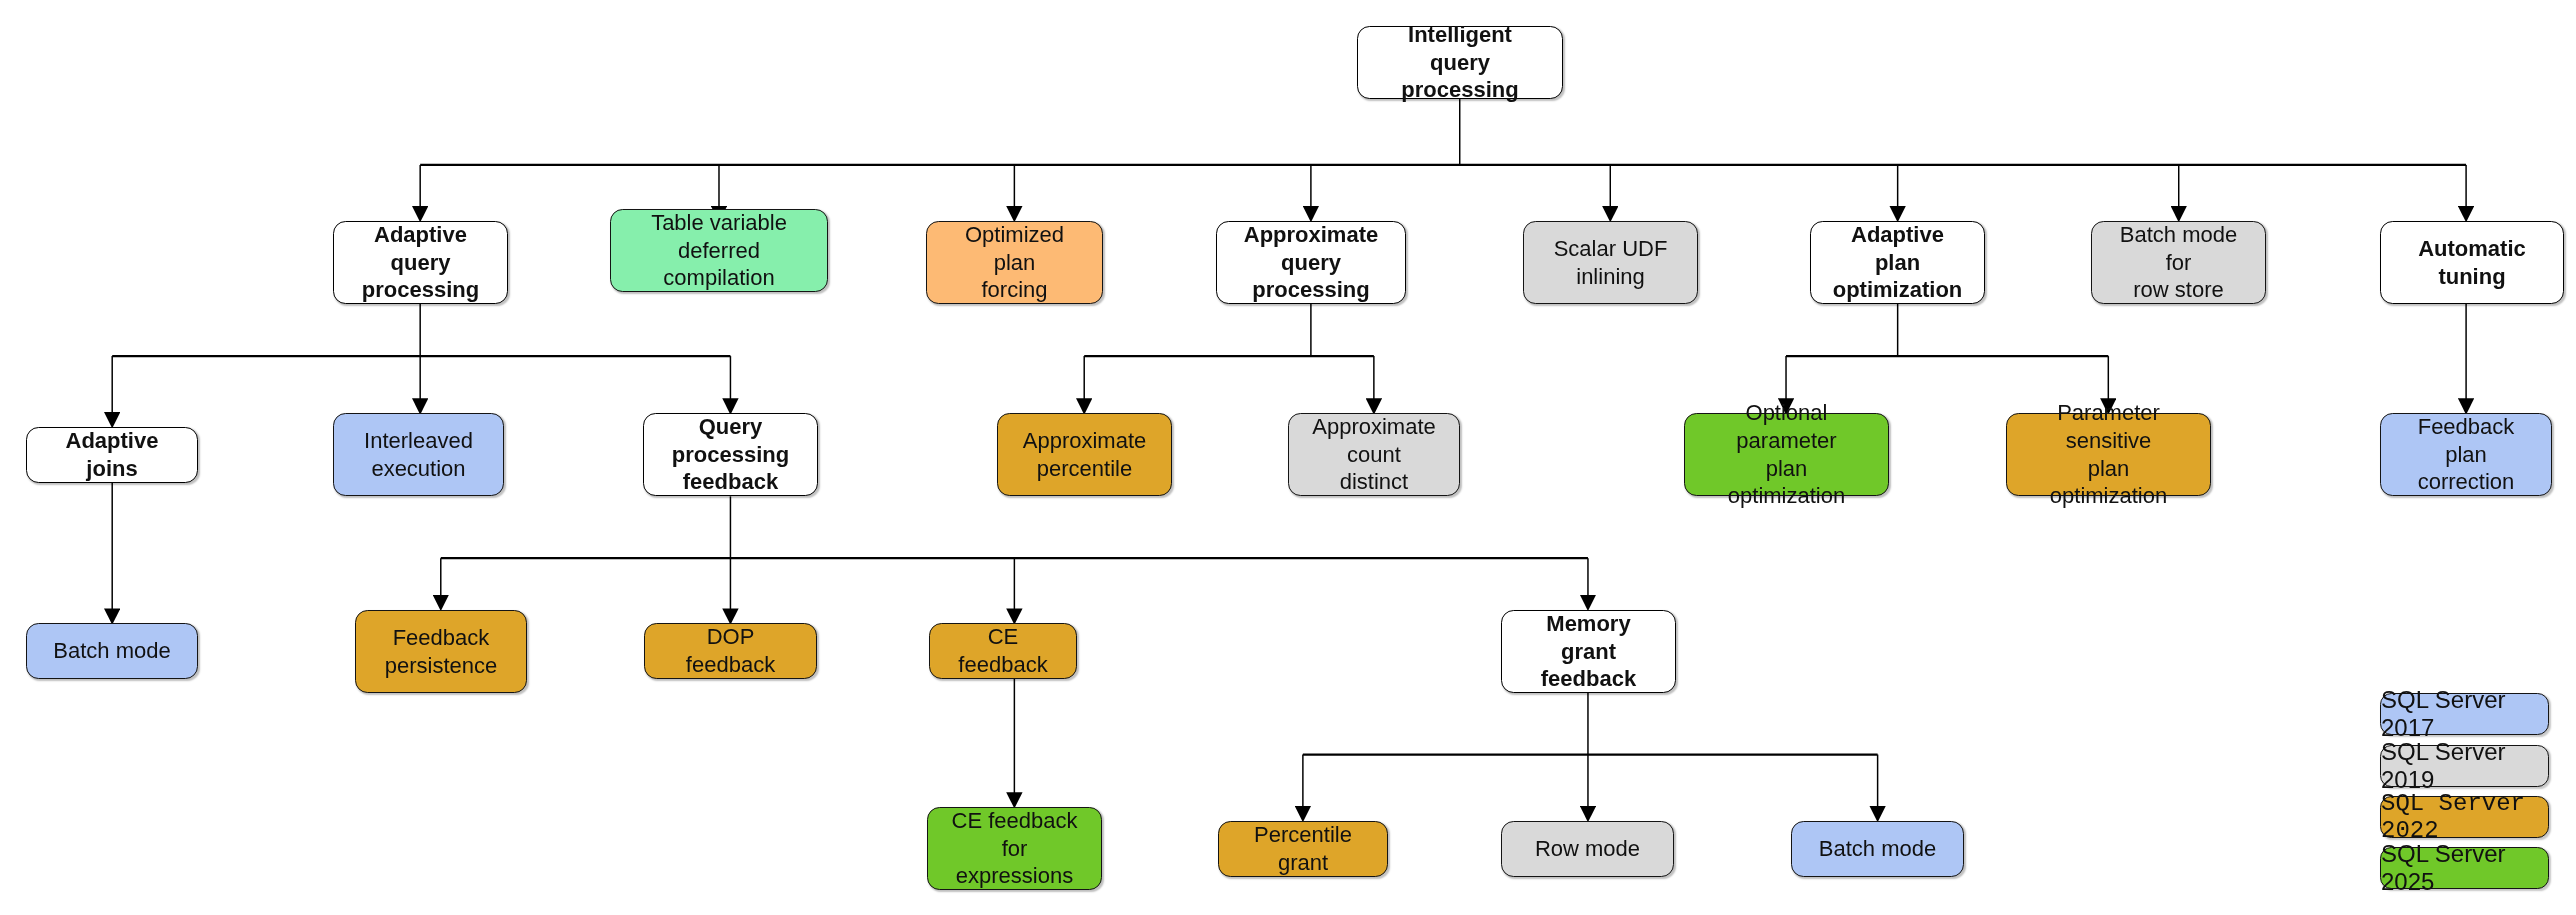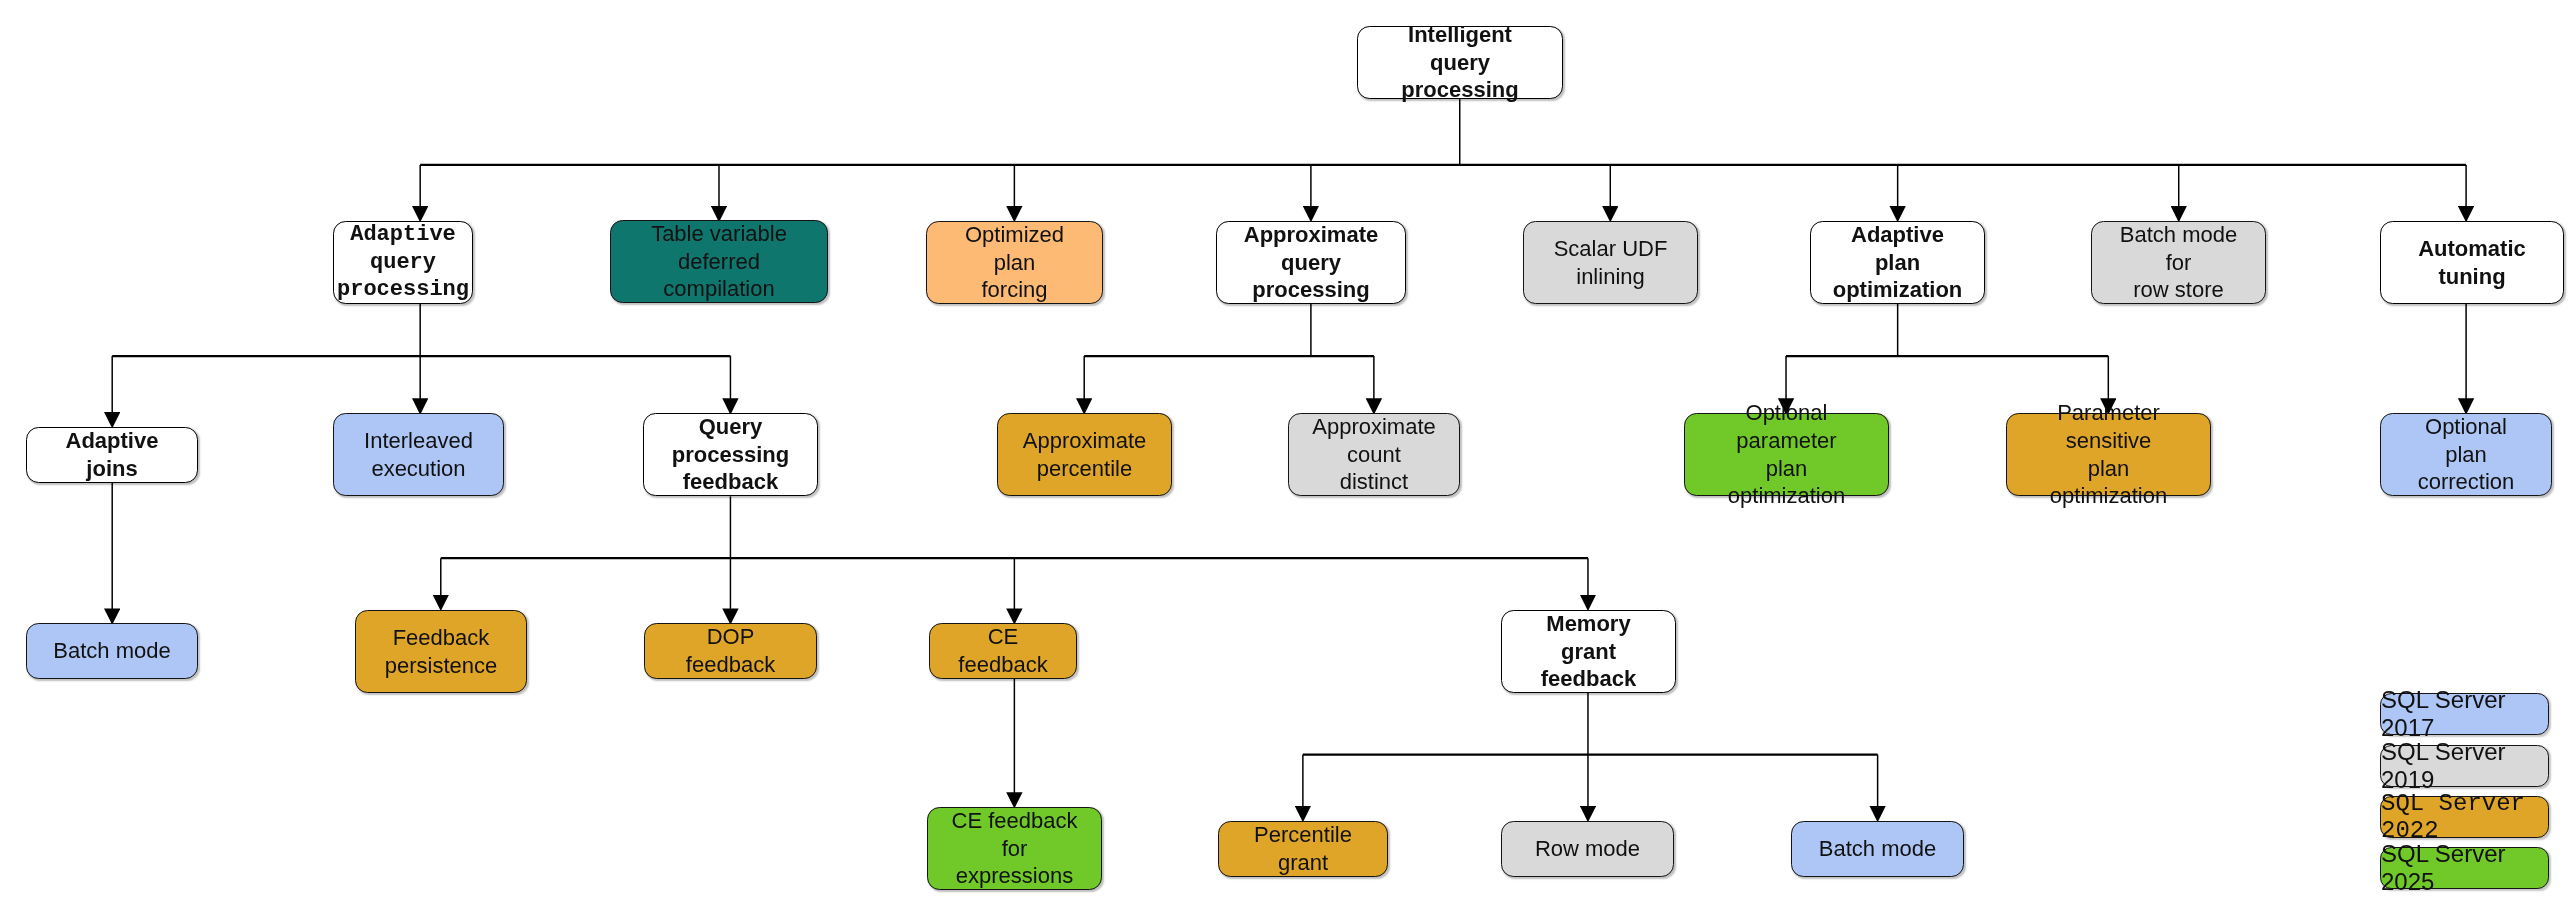--- a/index.html
+++ b/index.html
@@ -73,23 +73,23 @@
         <path d="M 2774 1210 V 1318" class="edge-line" stroke-width="2.6"></path>
         <path d="M 2276 1318 H 3280" class="edge-line" stroke-width="4"></path>
         <path d="M 2276 1318 V 1432" class="edge-line" stroke-width="2.6" marker-end="url(#arrowhead)"></path>
         <path d="M 2774 1318 V 1432" class="edge-line" stroke-width="2.6" marker-end="url(#arrowhead)"></path>
         <path d="M 3280 1318 V 1432" class="edge-line" stroke-width="2.6" marker-end="url(#arrowhead)"></path>
       </g>
   </svg>
   <div id="nodes">
       <div class="node category" style="left: 1357px; top: 26px; width: 206px; height: 73px;">Intelligent query
 processing</div>
-      <div class="node category" style="left: 333px; top: 221px; width: 140px; height: 83px; font-family: Liberation Mono, monospace;">Adaptive query
+      <div class="node category" style="left: 333px; top: 221px; width: 175px; height: 83px;">Adaptive query
 processing</div>
-      <div class="node" style="background: #0f766e; left: 610px; top: 220px; width: 218px; height: 83px;">Table variable
+      <div class="node" style="background: #86efac; left: 610px; top: 209px; width: 218px; height: 83px;">Table variable
 deferred compilation</div>
       <div class="node" style="background: #fdba74; left: 926px; top: 221px; width: 177px; height: 83px;">Optimized plan
 forcing</div>
       <div class="node category" style="left: 1216px; top: 221px; width: 190px; height: 83px;">Approximate
 query processing</div>
       <div class="node" style="background: rgb(217, 217, 217); left: 1523px; top: 221px; width: 175px; height: 83px;">Scalar UDF
 inlining</div>
       <div class="node category" style="left: 1810px; top: 221px; width: 175px; height: 83px;">Adaptive plan
 optimization</div>
       <div class="node" style="background: rgb(217, 217, 217); left: 2091px; top: 221px; width: 175px; height: 83px;">Batch mode for
@@ -102,21 +102,21 @@
       <div class="node category" style="left: 643px; top: 413px; width: 175px; height: 83px;">Query processing
 feedback</div>
       <div class="node" style="background: rgb(222, 165, 41); left: 997px; top: 413px; width: 175px; height: 83px;">Approximate
 percentile</div>
       <div class="node" style="background: rgb(217, 217, 217); left: 1288px; top: 413px; width: 172px; height: 83px;">Approximate
 count distinct</div>
       <div class="node" style="background: rgb(112, 200, 41); left: 1684px; top: 413px; width: 205px; height: 83px;">Optional parameter
 plan optimization</div>
       <div class="node" style="background: rgb(222, 165, 41); left: 2006px; top: 413px; width: 205px; height: 83px;">Parameter sensitive
 plan optimization</div>
-      <div class="node" style="background: rgb(174, 198, 245); left: 2380px; top: 413px; width: 172px; height: 83px;">Optional plan
+      <div class="node" style="background: rgb(174, 198, 245); left: 2380px; top: 413px; width: 172px; height: 83px;">Feedback plan
 correction</div>
       <div class="node" style="background: rgb(174, 198, 245); left: 26px; top: 623px; width: 172px; height: 56px;">Batch mode</div>
       <div class="node" style="background: rgb(222, 165, 41); left: 355px; top: 610px; width: 172px; height: 83px;">Feedback
 persistence</div>
       <div class="node" style="background: rgb(222, 165, 41); left: 644px; top: 623px; width: 173px; height: 56px;">DOP feedback</div>
       <div class="node" style="background: rgb(222, 165, 41); left: 929px; top: 623px; width: 148px; height: 56px;">CE feedback</div>
       <div class="node category" style="left: 1501px; top: 610px; width: 175px; height: 83px;">Memory grant
 feedback</div>
       <div class="node" style="background: rgb(112, 200, 41); left: 927px; top: 807px; width: 175px; height: 83px;">CE feedback for
 expressions</div>

